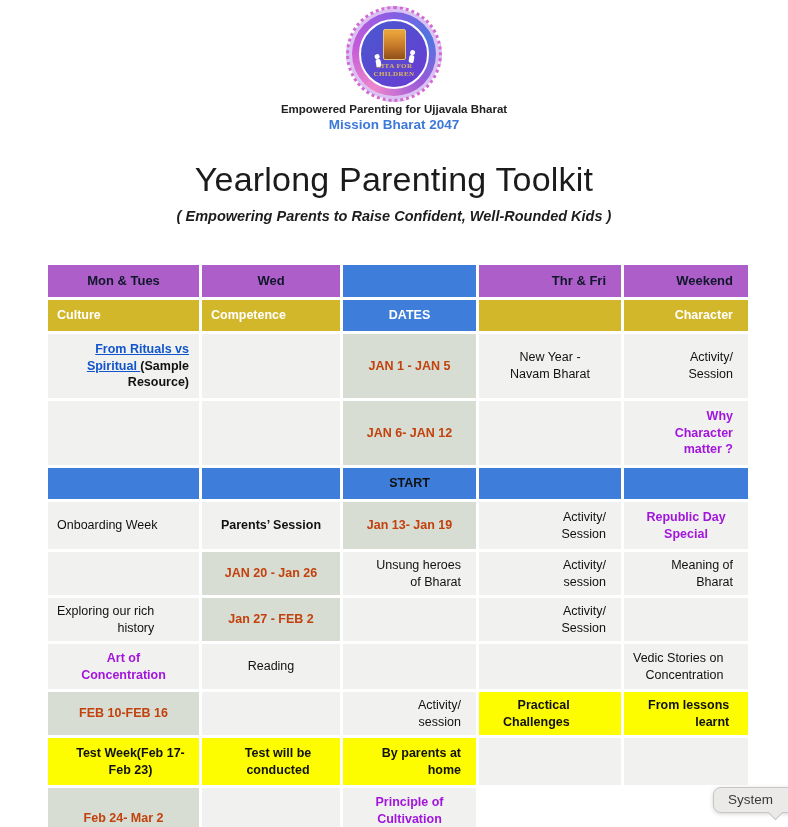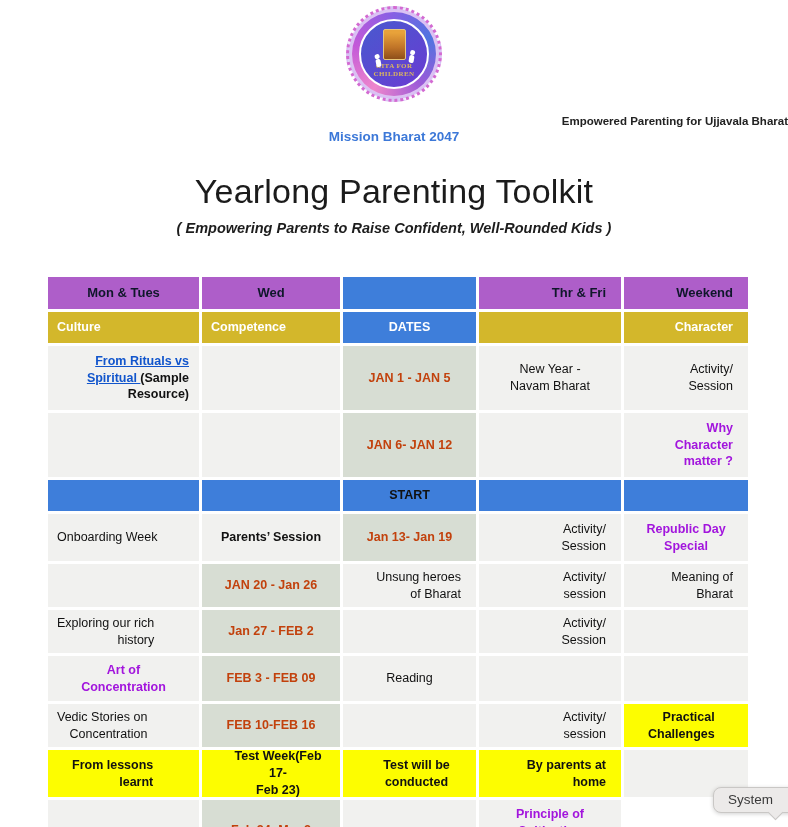--- a/index.html
+++ b/index.html
@@ -25,21 +25,21 @@
     background:linear-gradient(#e8a23a 10%,#c07428 60%,#8e4f1a);border:1px solid #e6c67a;}
   .logo-text{text-align:center;font-size:7px;font-weight:bold;color:#dcb65e;
     line-height:1.15;font-family:"Liberation Serif",serif;letter-spacing:.4px;}
   .logo-text span{display:block;}
   .fig{position:absolute;width:5px;height:8px;background:#ffffff;border-radius:2px;}
   .fig::before{content:"";position:absolute;top:-5px;left:0;width:5px;height:5px;border-radius:50%;background:#ffffff;}
   .fig-l{left:15px;bottom:20px;transform:rotate(-12deg);}
   .fig-r{right:13px;top:34px;transform:rotate(10deg);}
 
   
-  .tagline{margin-top:13px;font-size:11.5px;font-weight:bold;color:#222222;text-align:right;}
+  .tagline{margin-top:1px;font-size:11.5px;font-weight:bold;color:#222222;}
   .mission{margin-top:2px;font-size:13.5px;font-weight:bold;color:var(--missionBlue);}
   .title{margin-top:28px;font-size:34px;font-weight:400;color:#1b1b1b;letter-spacing:.2px;}
   .subtitle{margin-top:9px;font-size:14.5px;font-style:italic;font-weight:600;color:#1d1d1d;}
 
   
   .ptable{margin:41px 0 0 48px;width:700px;display:grid;
     grid-template-columns:151px 138px 133px 142px 124px;
     grid-template-rows:32px 31px 64px 64px 31px 47px 43px 43px 45px 43px 47px 60px;
     gap:3px;background:#ffffff;}
   .cell{background:var(--rowGray);display:flex;align-items:center;
@@ -148,21 +148,20 @@
   <div class="cell al">Exploring our rich
 history</div>
   <div class="cell bg-date date ac">Jan 27 - FEB 2</div>
   <div class="cell"></div>
   <div class="cell ar">Activity/
 Session</div>
 
   <div class="cell"></div>
   <div class="cell ac magenta">Art of
 Concentration</div>
-  <div class="cell bg-date date ac">FEB 3 - FEB 09</div>
   <div class="cell ac">Reading</div>
   <div class="cell"></div>
 
   <div class="cell"></div>
   <div class="cell al">Vedic Stories on
 Concentration</div>
   <div class="cell bg-date date ac">FEB 10-FEB 16</div>
   <div class="cell"></div>
   <div class="cell ar">Activity/
 session</div>

